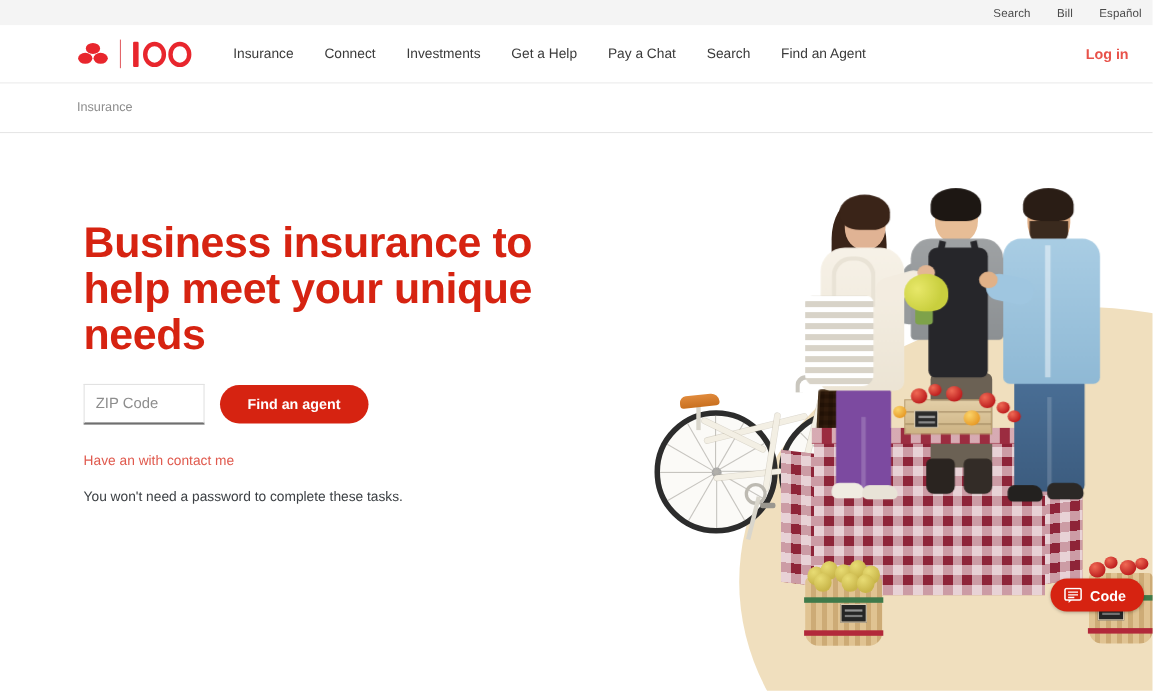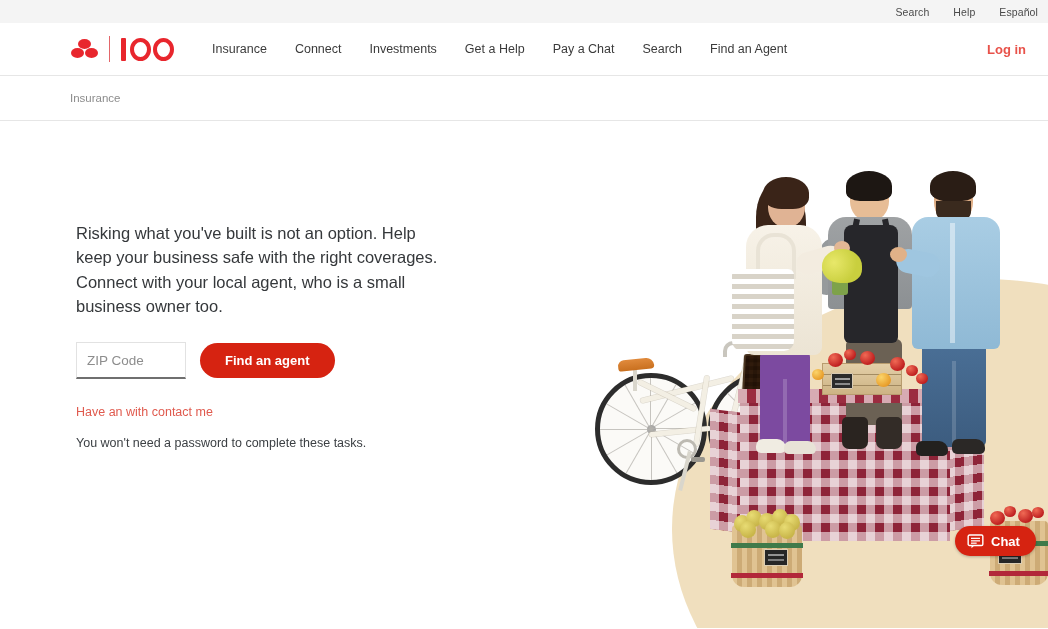--- a/index.html
+++ b/index.html
@@ -405,21 +405,21 @@
   }
   .chat-icon { width: 17px; height: 15px; flex: none; }
 </style>
 </head>
 <body>
 
 <div class="page">
 
   <div class="utility-bar">
     <a class="utility-link">Search</a>
-    <a class="utility-link">Help</a>
+    <a class="utility-link">Bill</a>
     <a class="utility-link">Español</a>
   </div>
 
   <div class="nav-bar">
     <div class="logo-block">
       <div class="logo-marks">
         <span class="ov top"></span>
           <span class="ov bl"></span>
           <span class="ov br"></span>
       </div>
@@ -586,37 +586,37 @@
       </div>
       <div class="fruit-pile" style="left:430px; top:384px; width:58px; height:22px;">
         <div class="apple" style="position:absolute; left:0px;  top:6px;"></div>
         <div class="apple small" style="position:absolute; left:14px; top:1px;"></div>
         <div class="apple" style="position:absolute; left:28px; top:4px;"></div>
         <div class="apple small" style="position:absolute; left:42px; top:2px;"></div>
       </div>
     </div>
 
     <div class="hero-copy">
-      <p class="hero-sub">Risking what you've built is not an option. Help keep your business safe with the right coverages. Connect with your local agent, who is a small business owner too.</p>
+      <h1 class="hero-title">Business insurance to help meet your unique needs</h1>
 
       <div class="hero-form">
         <input class="zip-input" type="text" placeholder="ZIP Code" style="">
         <button class="find-btn">Find an agent</button>
       </div>
 
       <a class="agent-link">Have an with contact me</a>
 
       <p class="nologin-sub">You won't need a password to complete these tasks.</p>
     </div>
   </div>
 
   <button class="chat-btn">
     <svg class="chat-icon" viewBox="0 0 20 18" aria-hidden="true">
       <rect x="1.2" y="1.2" width="17.6" height="12.6" rx="1.6" fill="none" stroke="#ffffff" stroke-width="1.7"></rect>
       <path d="M5.2 13.8 L5.2 17 L8.6 13.8 Z" fill="#ffffff"></path>
       <line x1="4.6" y1="5.2" x2="15.4" y2="5.2" stroke="#ffffff" stroke-width="1.5"></line>
       <line x1="4.6" y1="8.2" x2="15.4" y2="8.2" stroke="#ffffff" stroke-width="1.5"></line>
       <line x1="4.6" y1="11.0" x2="11.4" y2="11.0" stroke="#ffffff" stroke-width="1.5"></line>
     </svg>
-    <span>Chat</span>
+    <span>Code</span>
   </button>
 
 </div>
 
 </body></html>

